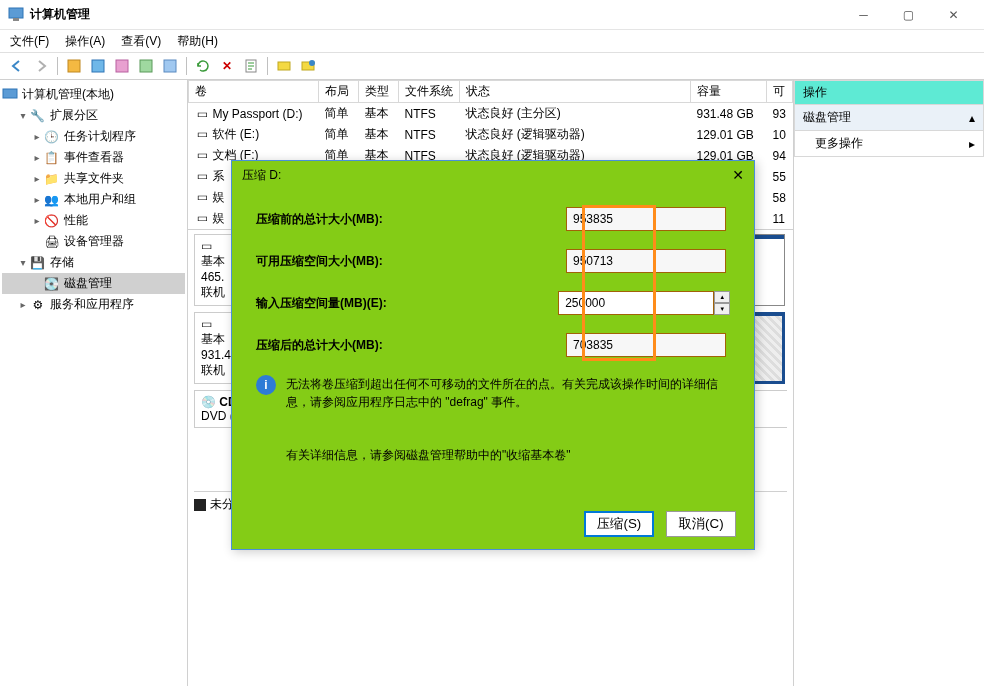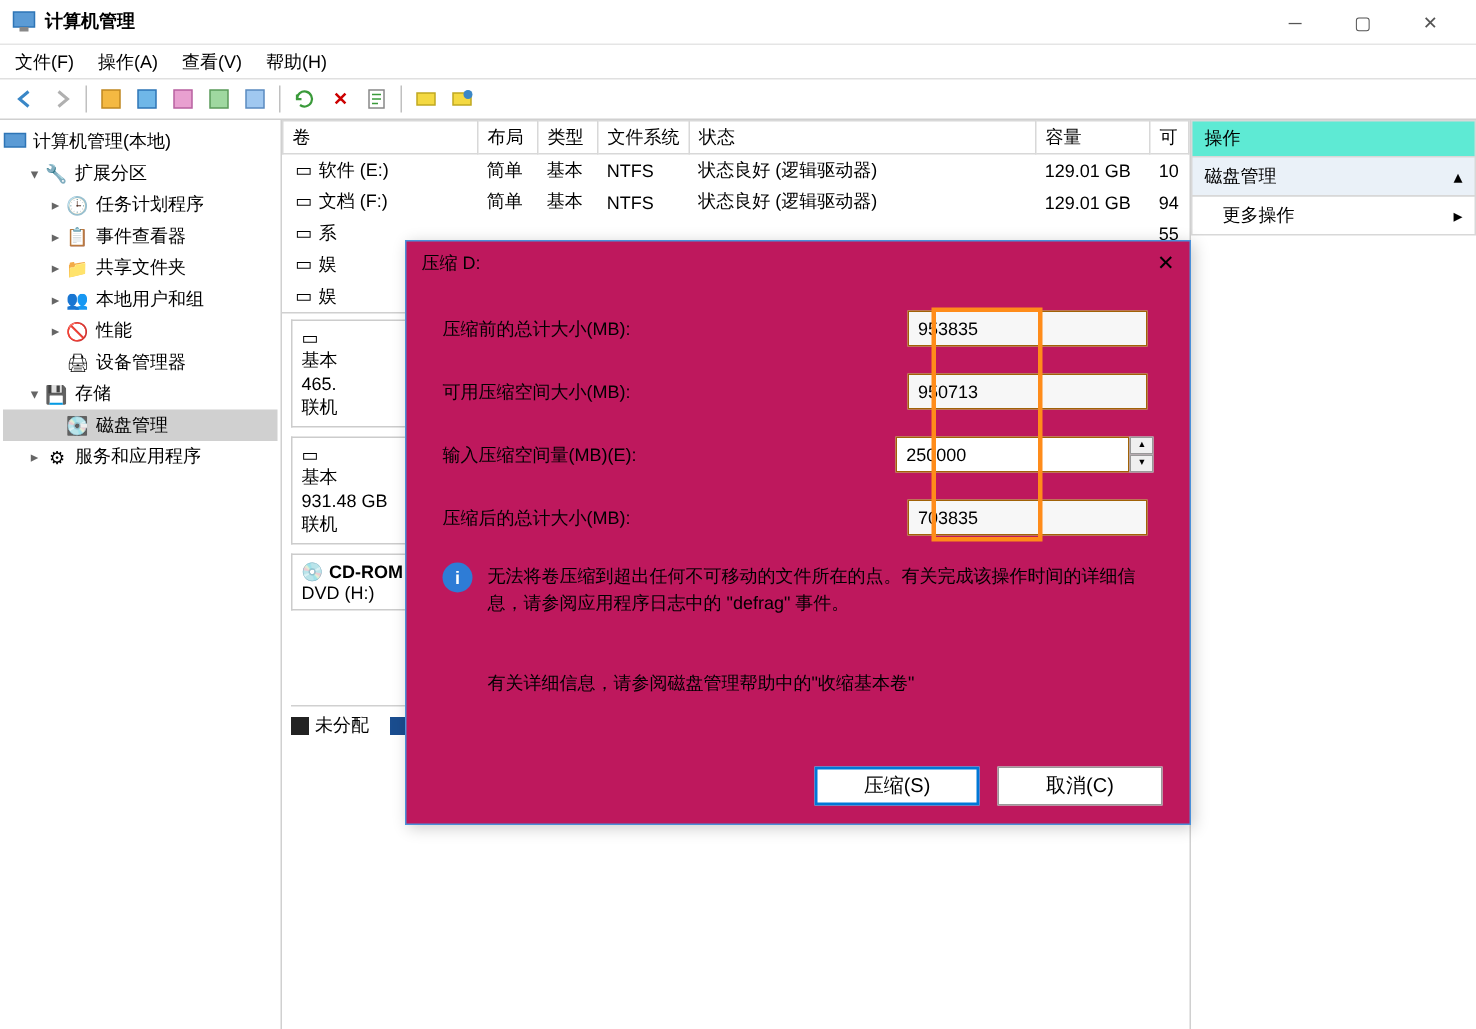--- a/index.html
+++ b/index.html
@@ -41,36 +41,36 @@
 .disk-part { border: 1px solid #888; padding: 4px 6px; margin-right: 2px; position: relative; min-height: 56px; }
 .disk-part .bar { position: absolute; left: 0; top: 0; height: 4px; width: 100%; }
 .legend { position: absolute; bottom: 2px; left: 6px; right: 6px; border-top: 1px solid #d0d0d0; padding: 4px 0; display: flex; gap: 14px; align-items: center; }
 .legend .sw { width: 12px; height: 12px; display: inline-block; margin-right: 4px; vertical-align: middle; }
 .legend span { display: inline-flex; align-items: center; }
 
 .actions { width: 190px; padding: 0; }
 .actions .hdr { background: #5eead4; border: 1px solid #d8d8d8; padding: 3px 8px; }
 .actions .section { border: 1px solid #d8d8d8; margin: -1px 0 0; padding: 4px 8px; display: flex; justify-content: space-between; align-items: center; }
 
-.dialog { position: absolute; left: 231px; top: 160px; width: 524px; height: 390px; background: #be185d; border: 1px solid #4a90d9; box-shadow: 2px 2px 10px rgba(0,0,0,0.2); z-index: 10; margin-left: 39px; }
+.dialog { position: absolute; left: 231px; top: 160px; width: 524px; height: 390px; background: #84cc16; border: 1px solid #4a90d9; box-shadow: 2px 2px 10px rgba(0,0,0,0.2); z-index: 10; }
 .dialog .dtitle { height: 28px; display: flex; align-items: center; padding: 0 10px; font-size: 12px; }
 .dialog .dclose { margin-left: auto; font-size: 14px; cursor: pointer; }
 .dialog .dbody { padding: 18px 24px 10px; }
 .dialog .drow { display: flex; align-items: center; margin-bottom: 18px; }
-.dialog .dlabel { width: 310px; }
+.dialog .dlabel { width: 310px; font-weight: bold; }
 .dialog .dval { width: 160px; height: 24px; border: 1px solid #a16207; padding: 2px 6px; display: flex; align-items: center; background: #f7f7f7; }
 .dialog .dval.input { background: #fff; }
 .dialog .dval.input input { border: none; outline: none; width: 100%; font-family: inherit; font-size: 12px; }
 .dialog .spinner { width: 16px; display: flex; flex-direction: column; }
 .dialog .spinner div { height: 12px; border: 1px solid #999; background: #f0f0f0; font-size: 7px; text-align: center; line-height: 10px; cursor: pointer; }
 .dialog .highlight-box { position: absolute; border: 3px solid #ff8c1a; pointer-events: none; }
 .dialog .info { display: flex; gap: 10px; margin-top: 4px; }
 .dialog .info .iicon { width: 20px; height: 20px; border-radius: 50%; background: #2e7cd6; color: #fff; display: inline-flex; align-items: center; justify-content: center; font-weight: bold; flex-shrink: 0; }
 .dialog .dfooter { position: absolute; bottom: 12px; right: 18px; display: flex; gap: 12px; }
-.dialog .dfooter button { width: 110px; height: 26px; background: #fff; cursor: pointer; }
+.dialog .dfooter button { width: 70px; height: 26px; background: #fff; cursor: pointer; }
 .dialog .dfooter button.primary { border: 2px solid #0078d7; }
 .dialog .dfooter button.secondary { border: 1px solid #999; }
 </style>
 </head>
 <body>
 
 <div class="titlebar">
   <span class="icon"><svg width="16" height="16">
         <rect x="1" y="1" width="14" height="10" fill="#5b9bd5" stroke="#2e75b6"></rect>
         <rect x="5" y="11" width="6" height="3" fill="#888"></rect>
@@ -232,20 +232,29 @@
           <tr>
         <th>卷</th>
         <th>布局</th>
         <th>类型</th>
         <th>文件系统</th>
         <th>状态</th>
         <th>容量</th>
         <th>可</th>
       </tr>
       <tr>
+            <td><span class="volicon">▭</span><span>My Passport (D:)</span></td>
+            <td>简单</td>
+            <td>基本</td>
+            <td>NTFS</td>
+            <td>状态良好 (主分区)</td>
+            <td>931.48 GB</td>
+            <td>93</td>
+          </tr>
+      <tr>
             <td><span class="volicon">▭</span><span>软件 (E:)</span></td>
             <td>简单</td>
             <td>基本</td>
             <td>NTFS</td>
             <td>状态良好 (逻辑驱动器)</td>
             <td>129.01 GB</td>
             <td>10</td>
           </tr>
       <tr>
             <td><span class="volicon">▭</span><span>文档 (F:)</span></td>
@@ -265,21 +274,21 @@
             <td></td>
             <td>55</td>
           </tr>
       <tr>
             <td><span class="volicon">▭</span><span>娱</span></td>
             <td></td>
             <td></td>
             <td></td>
             <td></td>
             <td></td>
-            <td>95</td>
+            <td>58</td>
           </tr>
       <tr>
             <td><span class="volicon">▭</span><span>娱</span></td>
             <td></td>
             <td></td>
             <td></td>
             <td></td>
             <td>B</td>
             <td>11</td>
           </tr>

